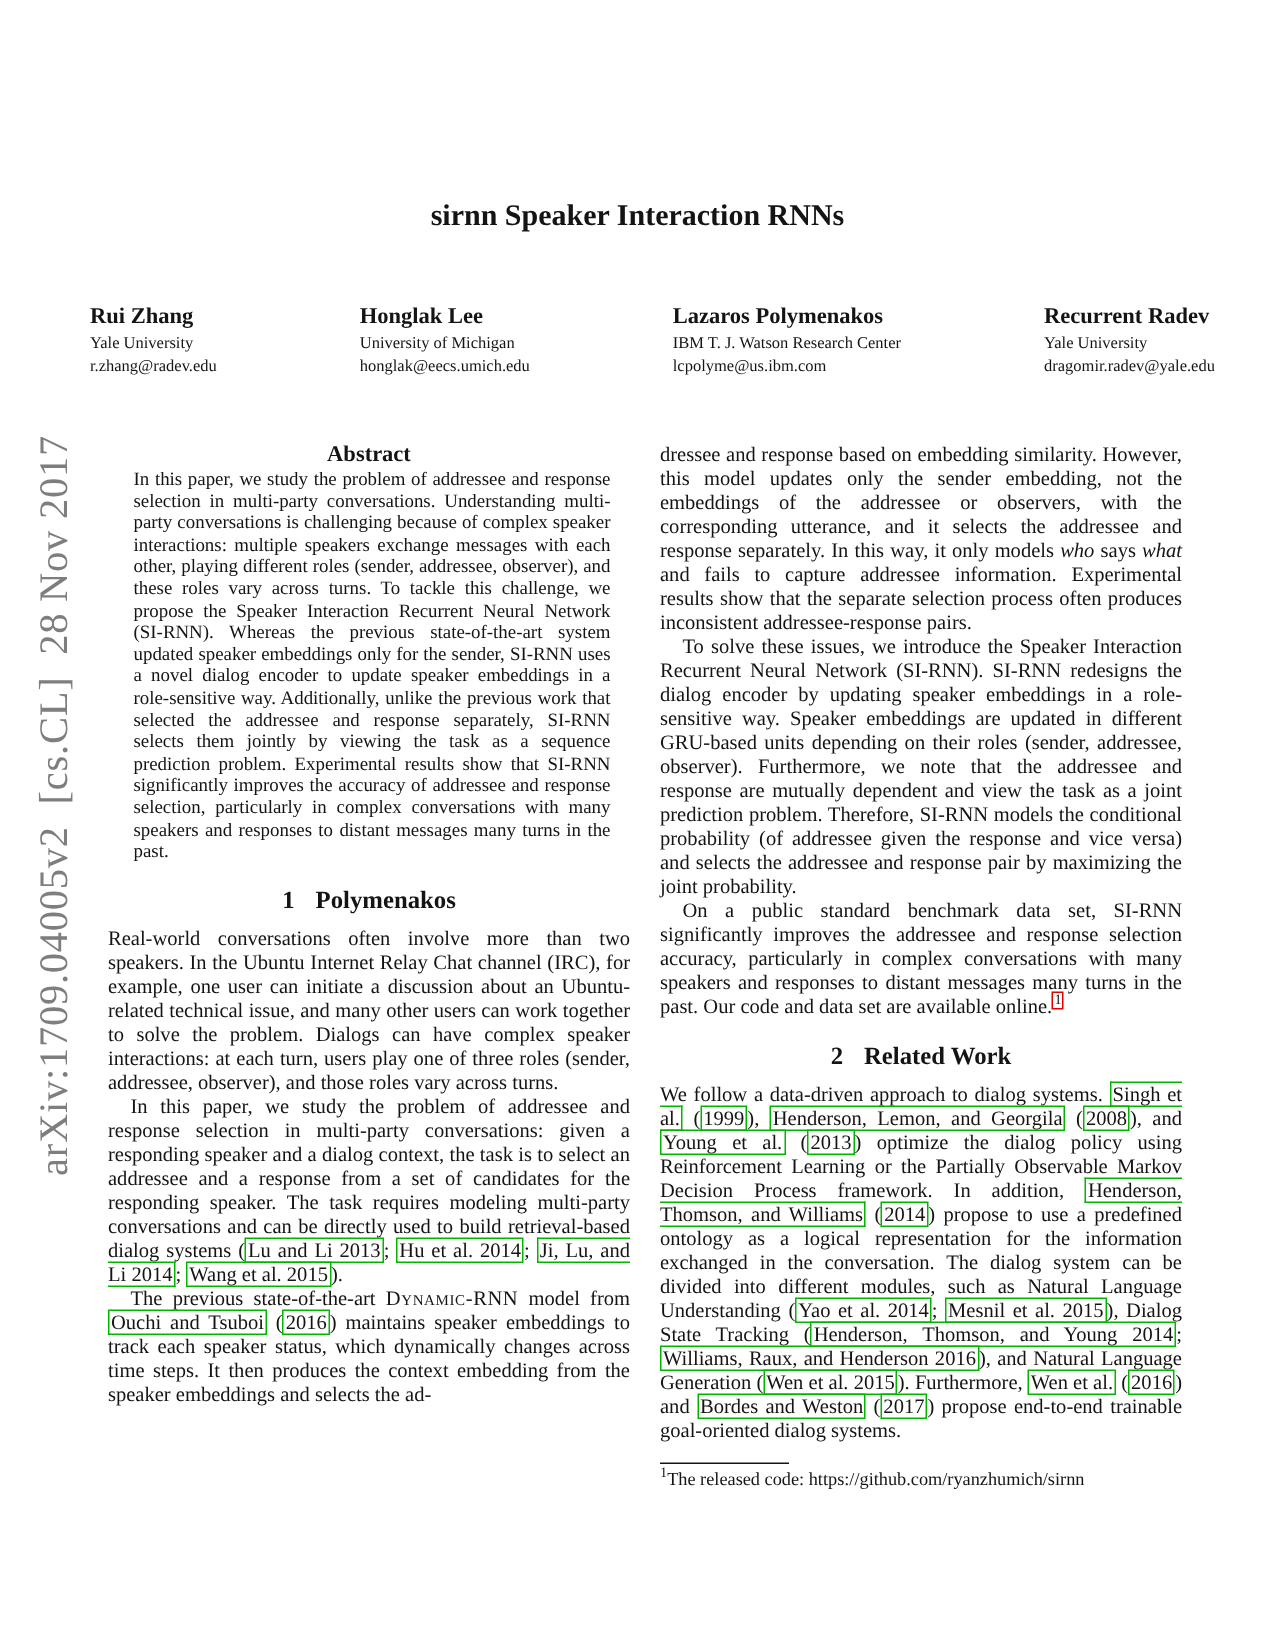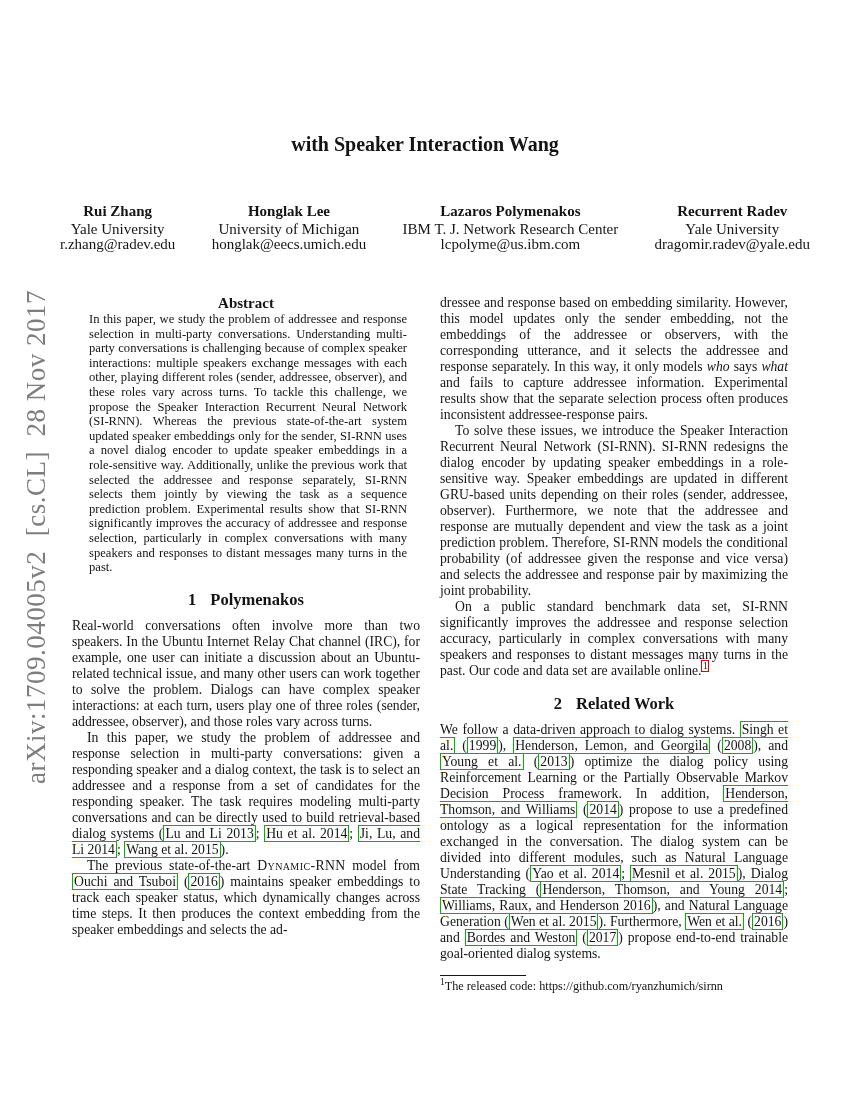--- a/index.html
+++ b/index.html
@@ -11,25 +11,25 @@
     position:absolute;top:537px;left:36px;
     transform:translate(-50%,-50%) rotate(-90deg);
     white-space:pre;font-size:27px;color:#7e7e7e;letter-spacing:.5px;
   }
   .title{
     position:absolute;top:132px;left:0;width:100%;
     text-align:center;font-weight:bold;font-size:20px;line-height:25px;
   }
   .authors{
     position:absolute;top:202px;left:60px;width:750px;
-    display:flex;justify-content:space-between;text-align:center;
+    display:flex;justify-content:space-between;
   }
   .author{flex:0 1 auto;}
   .author .name{font-weight:bold;font-size:15px;line-height:18px;margin-bottom:2px;}
-  .author .affil,.author .email{font-size:15px;line-height:15px;}
+  .author .affil,.author .email{font-size:11px;line-height:15px;}
   .col{
     position:absolute;top:295px;width:348px;height:698px;
     display:flex;flex-direction:column;
   }
   .col-left{left:72px;}
   .col-right{left:440px;}
   .abs-heading{text-align:center;font-weight:bold;font-size:15px;margin-bottom:0;}
   .abs-text{
     font-size:12.6px;line-height:14.6px;text-align:justify;
     padding:0 13px 0 17px;
@@ -50,37 +50,37 @@
   sup.fn-mark{font-size:9.5px;line-height:0;}
 </style>
 </head>
 <body>
 
 <div class="page">
 
   <div class="watermark">arXiv:1709.04005v2  [cs.CL]  28 Nov 2017</div>
 
   <div class="title">
-    <div>with Speaker Interaction Wang</div>
+    <div>sirnn Speaker Interaction RNNs</div>
   </div>
 
   <div class="authors">
     <div class="author">
       <div class="name">Rui Zhang</div>
       <div class="affil">Yale University</div>
       <div class="email">r.zhang@radev.edu</div>
     </div>
     <div class="author">
       <div class="name">Honglak Lee</div>
       <div class="affil">University of Michigan</div>
       <div class="email">honglak@eecs.umich.edu</div>
     </div>
     <div class="author">
       <div class="name">Lazaros Polymenakos</div>
-      <div class="affil">IBM T. J. Network Research Center</div>
+      <div class="affil">IBM T. J. Watson Research Center</div>
       <div class="email">lcpolyme@us.ibm.com</div>
     </div>
     <div class="author">
       <div class="name">Recurrent Radev</div>
       <div class="affil">Yale University</div>
       <div class="email">dragomir.radev@yale.edu</div>
     </div>
   </div>
 
   <div class="col col-left">

